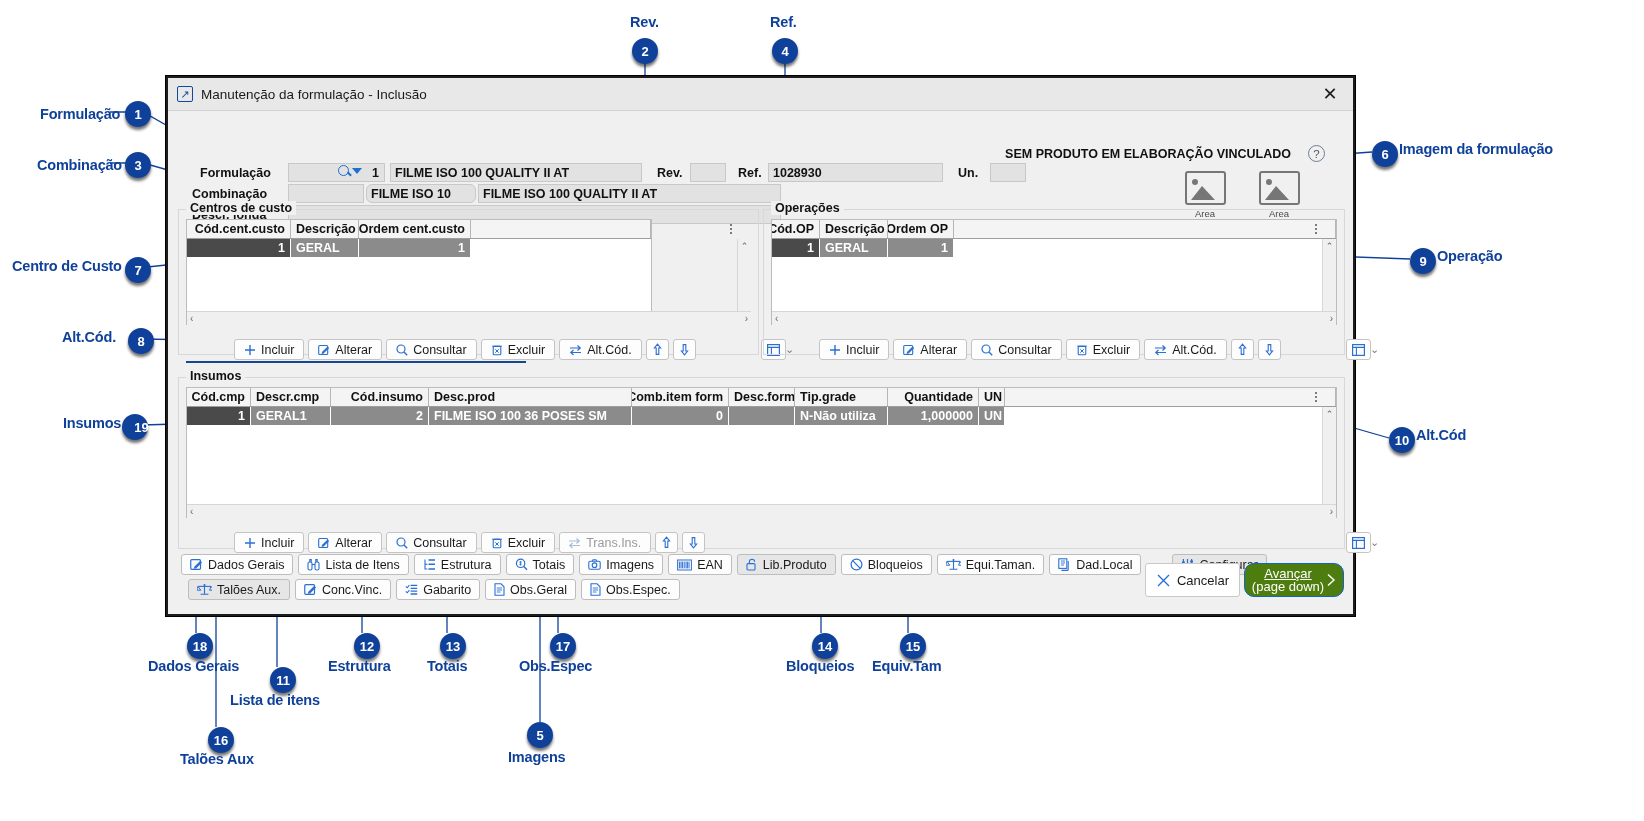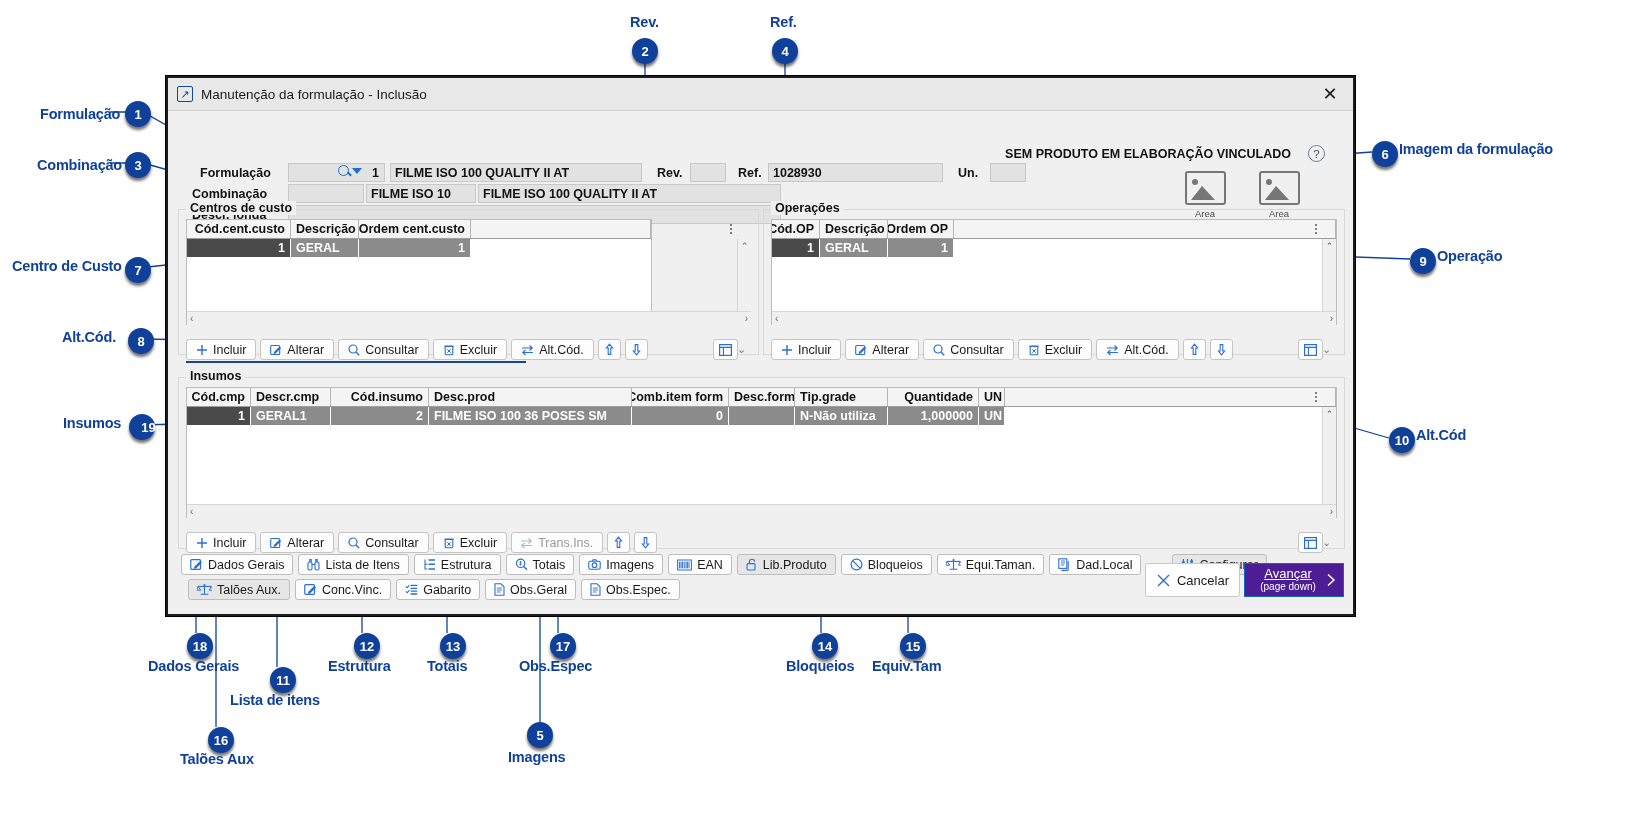--- a/index.html
+++ b/index.html
@@ -149,21 +149,21 @@
     display:flex; justify-content:space-between; align-items:center;
     font-size:10px; color:#6a6a6a; padding:0 3px;
   }
   .kebab {
     position:absolute; right:1px; top:2px; width:12px; height:15px;
     display:flex; flex-direction:column; align-items:center; justify-content:center; gap:2px; z-index:4;
   }
   .kebab i { width:2px; height:2px; background:#555; display:block; border-radius:50%; }
 
   
-  .tbar { position:absolute; display:flex; align-items:center; gap:4px; }
+  .tbar { position:absolute; display:flex; align-items:center; gap:4px;margin-left:48px; }
   .tbtn {
     height:21px; min-width:0; padding:0 9px;
     background:#fdfdfd; border:1px solid #c4c4c4; border-radius:3px;
     display:flex; align-items:center; gap:5px;
     font-size:12.5px; color:#1a1a1a; cursor:pointer; white-space:nowrap;
   }
   .tbtn.sq { padding:0 5px; }
   .tbtn.dis { color:#9a9a9a;padding-left:8px; }
   .ico { color:#2a6fd4; display:inline-flex; align-items:center; justify-content:center; }
   .ico svg { display:block; }
@@ -181,27 +181,27 @@
   }
   .bbtn.grey { background:#e6e6e6; }
   #cancelar {
     position:absolute; right:113px; bottom:17px; width:95px; height:34px;
     background:#ffffff; border:1px solid #c9c9c9; border-radius:3px;
     display:flex; align-items:center; justify-content:center; gap:6px;
     font-size:13px; color:#1a1a1a; cursor:pointer;
   }
   #avancar {
     position:absolute; right:9px; bottom:17px; width:100px; height:34px;
-    background:#4c1d95; border:1px solid #1463c6; border-radius:0;
+    background:#4d7c0f; border:1px solid #1463c6; border-radius:10px;
     color:#fff; cursor:pointer;
     display:flex; align-items:center; justify-content:center; padding:0 6px;
   }
   #avancar .txt { flex:1; text-align:center; line-height:13px; }
   #avancar .l1 { font-size:13px; text-decoration:underline; }
-  #avancar .l2 { font-size:10px; }
+  #avancar .l2 { font-size:13px; }
 </style>
 </head>
 <body>
 
 <svg class="ann-svg">
   <g stroke="#10419a" stroke-width="1.3" fill="none">
 
     <path d="M110,112 L143,112 L180,133"></path>
 
     <path d="M645,53 L645,133"></path>
@@ -276,21 +276,21 @@
     <div class="fld" style="left:522px; top:52px; width:36px;"></div>
 
     <div class="fl" style="left:570px; top:55px;">Ref.</div>
     <div class="fld" style="left:600px; top:52px; width:175px;">1028930</div>
 
     <div class="fl" style="left:790px; top:55px;">Un.</div>
     <div class="fld" style="left:822px; top:52px; width:36px;"></div>
 
     <div class="fl" style="left:24px; top:76px;">Combinação</div>
     <div class="fld" style="left:120px; top:73px; width:76px;"></div>
-    <div class="fld" style="left:198px; top:73px; width:110px;">FILME ISO 10</div>
+    <div class="fld" style="left:198px; top:73px; width:110px;border-radius:6px;">FILME ISO 10</div>
     <div class="fld" style="left:310px; top:73px; width:303px;">FILME ISO 100 QUALITY II AT</div>
 
     <div class="fl" style="left:24px; top:97px;">Descr. longa</div>
     <div class="fld" style="left:120px; top:94px; width:493px;"></div>
   </div>
 
   <div class="grp" style="left:10px; top:131px; width:581px; height:146px;">
     <div class="frame"></div>
     <div class="leg">Centros de custo</div>
 
@@ -835,15 +835,15 @@
     <div class="badge" style="left: 812px; top: 633px;">14</div>
     <div class="ann-label" style="top: 658px; left: 786px;">Bloqueios</div>
     <div class="badge" style="left: 900px; top: 633px;">15</div>
     <div class="ann-label" style="top: 658px; left: 872px;">Equiv.Tam</div>
     <div class="badge" style="left: 208px; top: 727px;">16</div>
     <div class="ann-label" style="top: 751px; left: 180px;">Talões Aux</div>
     <div class="badge" style="left: 550px; top: 633px;">17</div>
     <div class="ann-label" style="top: 658px; left: 519px;">Obs.Espec</div>
     <div class="badge" style="left: 187px; top: 633px;">18</div>
     <div class="ann-label" style="top: 658px; left: 148px;">Dados Gerais</div>
-    <div class="badge" style="left: 129px; top: 414px; padding-left: 13px;">19</div>
+    <div class="badge" style="left: 122px; top: 414px; padding-left: 13px;">19</div>
     <div class="ann-label" style="top: 415px; left: 63px;">Insumos</div>
   </div>
 
 </body></html>

